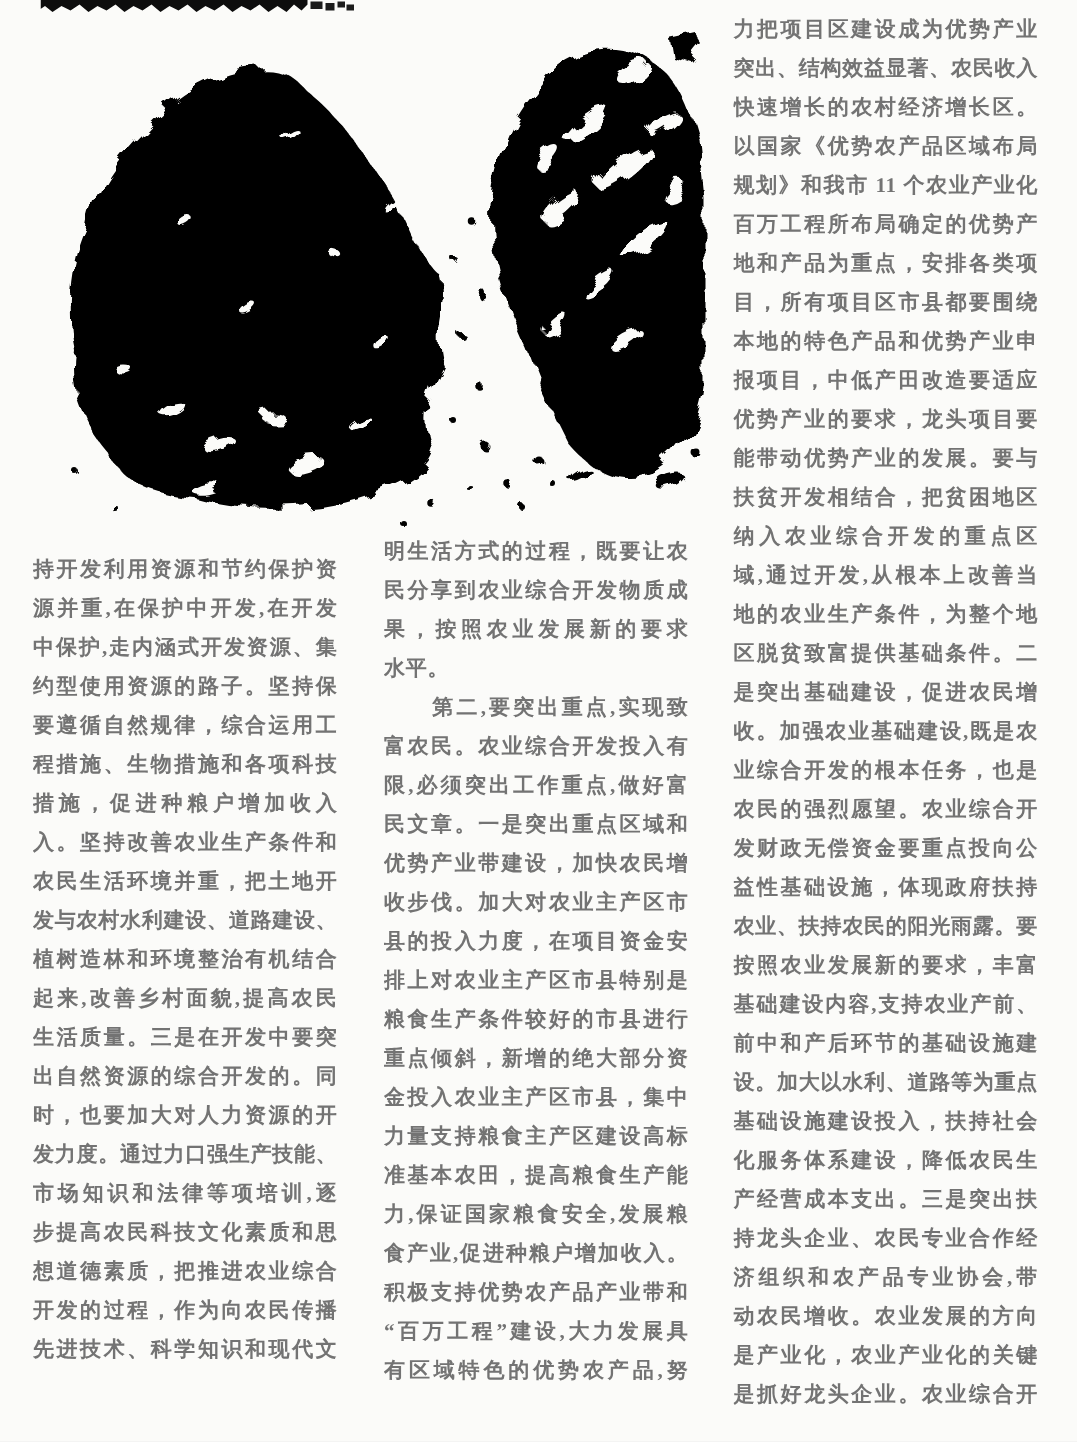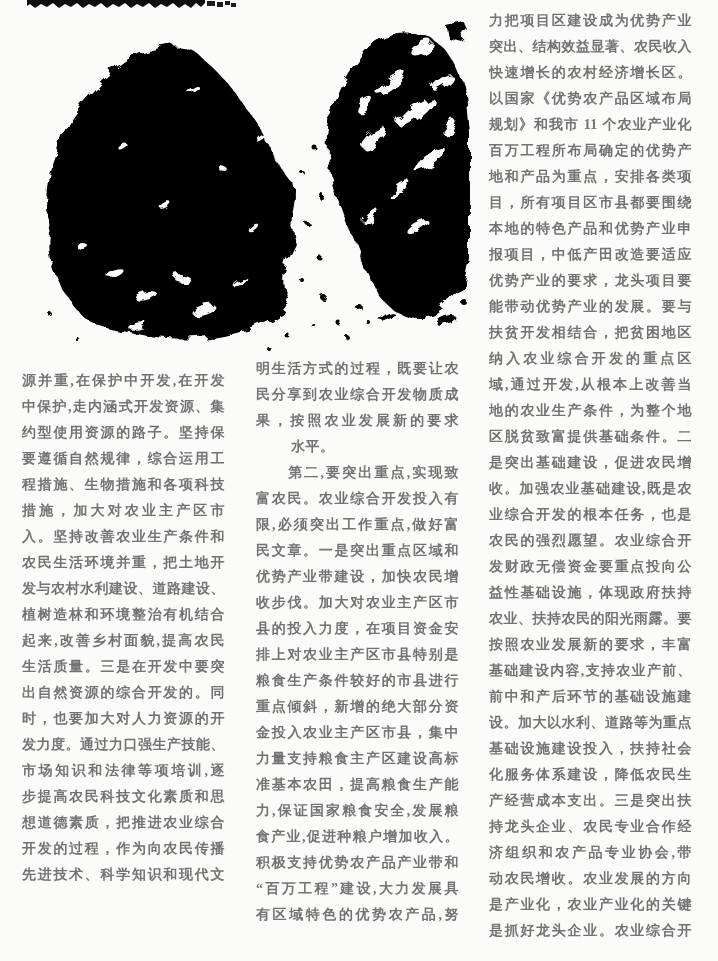--- a/index.html
+++ b/index.html
@@ -19,21 +19,21 @@
     font-size:14px;font-weight:600;color:#737373;
   }
   .col-left{left:22px;top:368px;}
   .col-middle{left:256px;top:356px;}
   .col-right{left:489px;top:8px;}
   .line{
     height:26px;line-height:26px;overflow:hidden;
     text-align:justify;text-align-last:justify;
     letter-spacing:0.5px;
   }
-  .line.flush{text-align-last:left;margin-left:35px;}
+  .line.flush{text-align-last:left;}
 </style>
 </head>
 <body>
 
 <div class="page" style="background: rgb(251, 251, 249); color: rgb(22, 22, 22);">
 
   <svg class="masthead" width="210" height="10" viewBox="0 0 210 10" aria-hidden="true">
     <path fill="#0d0d0d" d="M0 0 H178 V3 L174 7 169 3 164 8 158 4 152 8 146 3 140 7 134 4 128 8 122 3 116 7 110 4 104 8 98 3 92 7 86 4 80 8 74 3 68 7 62 4 56 8 50 3 44 7 38 4 32 8 26 3 20 7 14 4 8 8 3 4 0 6 Z"></path>
     <g fill="#1c1c1c">
       <rect x="180" y="1" width="8" height="5"></rect>
@@ -107,26 +107,27 @@
           <ellipse cx="428" cy="300" rx="10" ry="4" transform="rotate(-20 428 300)"></ellipse>
           <circle cx="446" cy="282" r="3"></circle>
           <circle cx="58" cy="318" r="2"></circle>
           <circle cx="34" cy="296" r="2"></circle>
         </g>
       </g>
     </svg>
   </div>
 
   <div class="col col-left">
+      <div class="line">持开发利用资源和节约保护资</div>
       <div class="line">源并重,在保护中开发,在开发</div>
       <div class="line">中保护,走内涵式开发资源、集</div>
       <div class="line">约型使用资源的路子。坚持保</div>
       <div class="line">要遵循自然规律，综合运用工</div>
       <div class="line">程措施、生物措施和各项科技</div>
-      <div class="line">措施，加大对农业主产区市</div>
+      <div class="line">措施，促进种粮户增加收入</div>
       <div class="line">入。坚持改善农业生产条件和</div>
       <div class="line">农民生活环境并重，把土地开</div>
       <div class="line">发与农村水利建设、道路建设、</div>
       <div class="line">植树造林和环境整治有机结合</div>
       <div class="line">起来,改善乡村面貌,提高农民</div>
       <div class="line">生活质量。三是在开发中要突</div>
       <div class="line">出自然资源的综合开发的。同</div>
       <div class="line">时，也要加大对人力资源的开</div>
       <div class="line">发力度。通过力口强生产技能、</div>
       <div class="line">市场知识和法律等项培训,逐</div>

